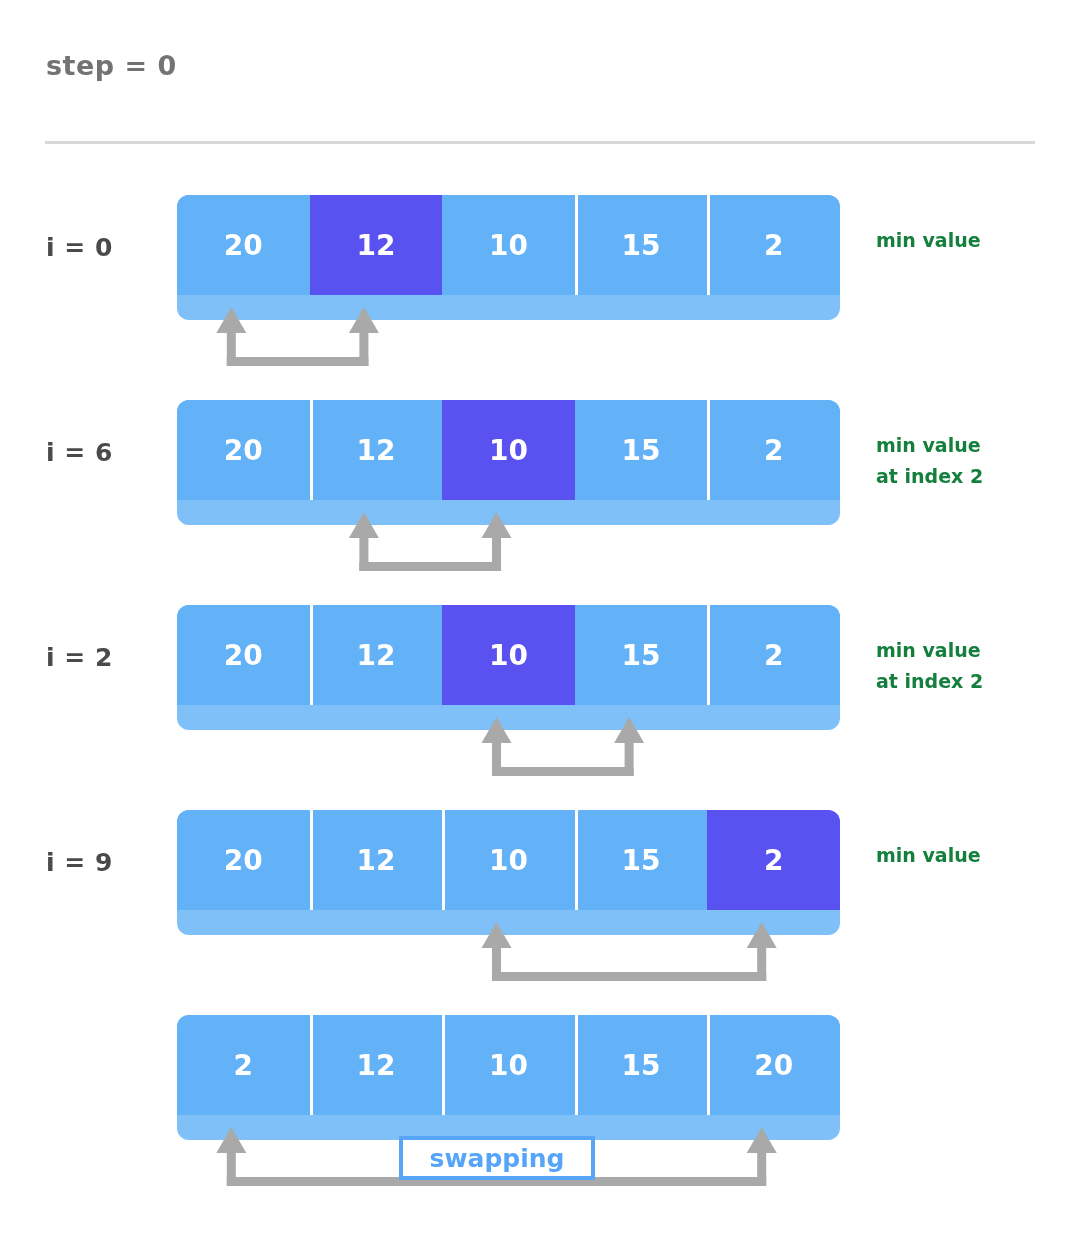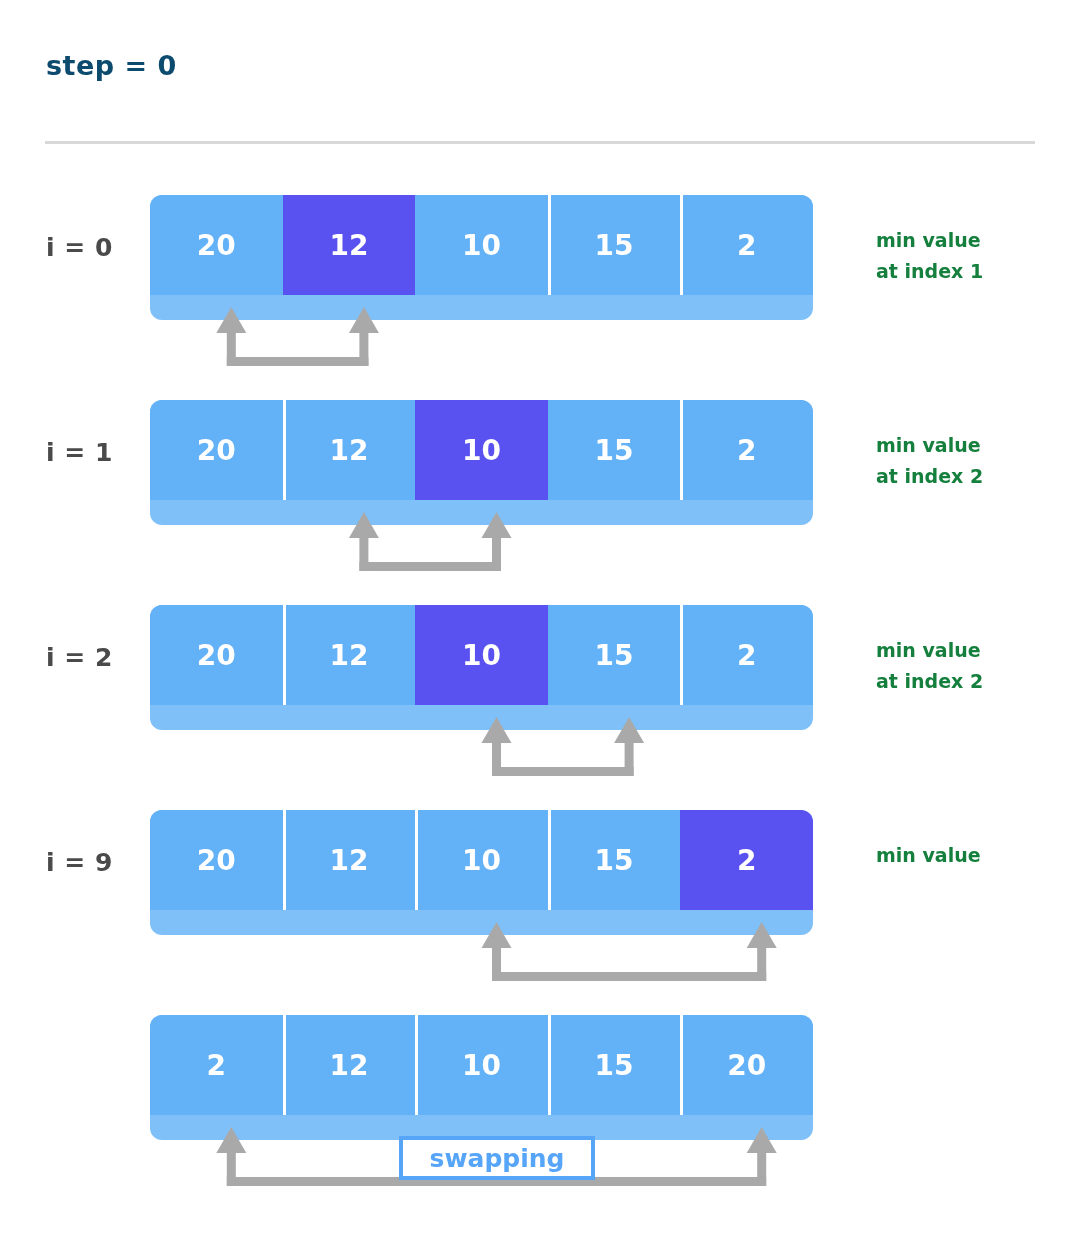--- a/index.html
+++ b/index.html
@@ -13,21 +13,21 @@
     font-family: "DejaVu Sans", "Liberation Sans", sans-serif;
     overflow: hidden;
   }
 
   
   #step-label {
     position: absolute;
     left: 46px; top: 50px;
     font-size: 27px;
     font-weight: bold;
-    color: #0c4a6e;
+    color: #737373;
     letter-spacing: 0.5px;
   }
   #header-rule {
     position: absolute;
     left: 45px; top: 141px;
     width: 990px; height: 3px;
     background: #d8d8d8;
   }
 
   
@@ -44,21 +44,21 @@
     top: 38px;
     width: 110px;
     font-size: 25px;
     font-weight: bold;
     color: #4a4a4a;
     letter-spacing: 0.5px;
   }
 
   .bar-wrap {
     position: absolute;
-    left: 150px;
+    left: 177px;
     top: 0px;
     width: 663px;
     height: 125px;
   }
 
   
   .bar-shadow {
     position: absolute;
     left: 0; top: 0;
     width: 663px; height: 125px;
@@ -164,32 +164,31 @@
           <div class="cell">
             <span>15</span>
           </div>
           <div class="cell">
             <span>2</span>
           </div>
         </div>
       </div>
       <div class="min-note">
         <div>min value</div>
-        <div>at index 1</div>
       </div>
       <svg class="connector" width="1080" height="90" viewBox="0 0 1080 90">
         <rect x="226.8" y="54" width="141.59999999999997" height="9" fill="#a9a9a9"></rect>
         <rect x="226.8" y="26" width="9" height="37" fill="#a9a9a9"></rect>
         <polygon points="231.3,4 246.3,30 216.3,30" fill="#a9a9a9"></polygon>
         <rect x="359.4" y="26" width="9" height="37" fill="#a9a9a9"></rect>
         <polygon points="363.9,4 378.9,30 348.9,30" fill="#a9a9a9"></polygon>
       </svg>
     </div>
     <div class="row" style="top: 400px;">
-      <div class="row-index-label">i = 1</div>
+      <div class="row-index-label">i = 6</div>
       <div class="bar-wrap">
         <div class="bar-shadow"></div>
         <div class="bar">
           <div class="cell">
             <span>20</span>
           </div>
           <div class="cell">
             <span>12</span>
           </div>
           <div class="cell highlight">

